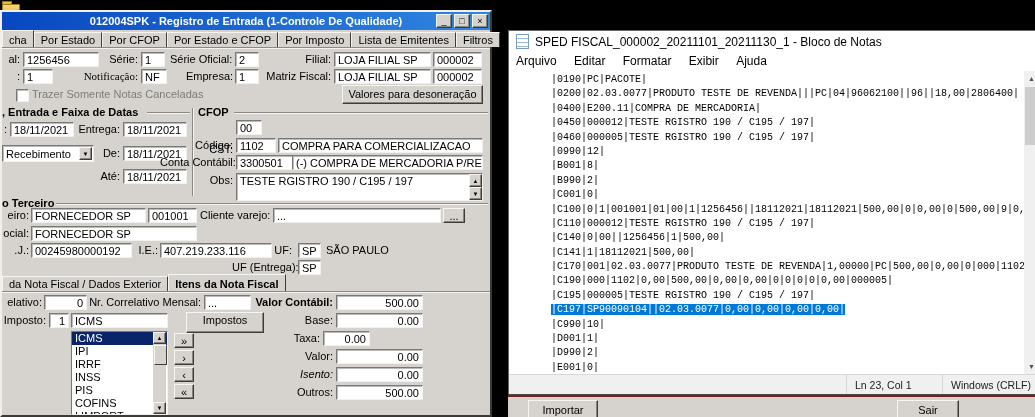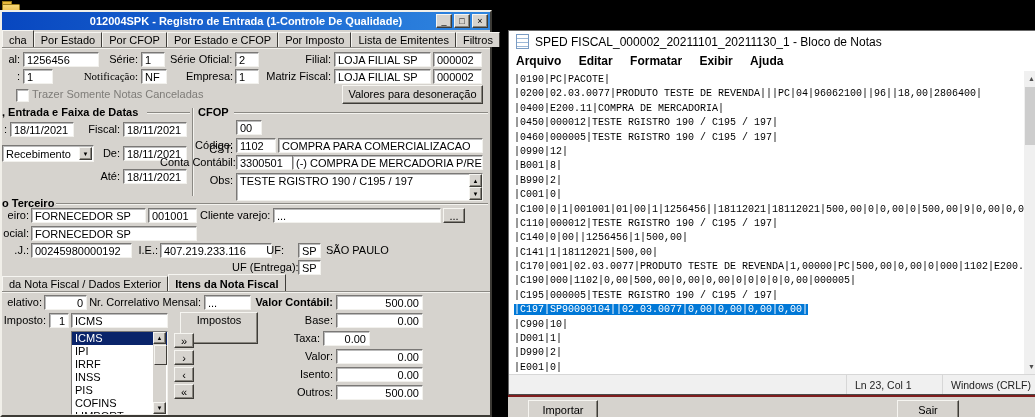--- a/index.html
+++ b/index.html
@@ -50,25 +50,25 @@
        border-top:1px solid #f6f5f1;border-left:1px solid #f6f5f1;
        border-bottom:1px solid #3e3c38;border-right:1px solid #3e3c38;}
   
   .np{position:absolute;left:508px;top:30px;width:532px;height:365px;background:#fff;
       box-sizing:border-box;border:1px solid #686868;}
   .np-title{position:absolute;left:0;top:0;right:0;height:21px;background:#fff;font-size:12px;
       display:flex;align-items:center;gap:6px;padding-left:7px;}
   .np-icon{width:11px;height:13px;border:1px solid #7a9cc4;
       background:repeating-linear-gradient(#fff 0 3px,#9db9d8 3px 4px);}
   .np-menu{position:absolute;left:0;top:21px;right:0;height:19px;background:#fff;font-size:12px;line-height:19px;}
-  .np-mi{display:inline-block;padding:0 7px;font-weight:bold;}
+  .np-mi{display:inline-block;padding:0 7px;}
   .np-text{position:absolute;left:0;top:40px;width:515px;height:303px;background:#fff;box-sizing:border-box;
       font-family:"Liberation Mono","DejaVu Sans Mono",monospace;font-size:10px;line-height:14.4px;
       padding:2px 0 0 5px;overflow:hidden;}
-  .np-line{white-space:pre;height:14.4px;overflow:hidden;}
+  .np-line{white-space:pre;height:14.4px;overflow:hidden;margin-left:37px;}
   .np-line.sel span{background:#0078d7;color:#fff;}
   .np-scroll{position:absolute;left:515px;top:40px;width:15px;height:303px;background:#f0f0f0;}
   .np-scroll .ar{position:absolute;left:0;width:15px;height:15px;text-align:center;font-size:7px;
       line-height:15px;color:#505050;}
   .np-scroll .th{position:absolute;left:1px;top:16px;width:13px;height:58px;background:#cdcdcd;}
   .np-status{position:absolute;left:0;top:343px;right:0;height:21px;background:#f0f0f0;
       border-top:1px solid #d7d7d7;font-size:10.5px;color:#222;}
   .np-cell{position:absolute;top:0;height:21px;line-height:20px;border-left:1px solid #d7d7d7;
       padding-left:8px;white-space:nowrap;overflow:hidden;}
   
@@ -137,21 +137,21 @@
     <div class="b" style="left:340px;top:73px;width:141px;height:19px;line-height:17px;">Valores para desoneração</div>
 
     <div class="l bold" style="left:0;top:93px;">, Entrada e Faixa de Datas</div>
     <div class="etch" style="left:145px;top:100px;width:43px;"></div>
     <div class="l bold" style="left:196px;top:93px;">CFOP</div>
     <div class="etch" style="left:232px;top:100px;width:254px;"></div>
     <div class="etchv" style="left:190px;top:96px;height:88px;"></div>
 
     <div class="l lr" style="left:0;top:110px;width:5px;">:</div>
     <div class="s" style="left:8px;top:110px;width:64px;">18/11/2021</div>
-    <div class="l lr" style="left:74px;top:110px;width:44px;">Fiscal:</div>
+    <div class="l lr" style="left:74px;top:110px;width:44px;">Entrega:</div>
     <div class="s" style="left:121px;top:110px;width:64px;">18/11/2021</div>
 
     <div class="s" style="left:0;top:133px;width:92px;height:17px;line-height:14px;">Recebimento</div>
     <div class="b" style="left:77px;top:135px;width:13px;height:13px;font-size:6px;line-height:12px;">▼</div>
     <div class="l lr" style="left:96px;top:134px;width:22px;">De:</div>
     <div class="s" style="left:121px;top:134px;width:64px;">18/11/2021</div>
 
     <div class="l lr" style="left:94px;top:157px;width:24px;">Até:</div>
     <div class="s" style="left:121px;top:157px;width:64px;">18/11/2021</div>
 
@@ -181,21 +181,21 @@
     <div class="s" style="left:271px;top:196px;width:168px;">...</div>
     <div class="b" style="left:441px;top:196px;width:22px;height:15px;">...</div>
 
     <div class="l lr" style="left:0;top:214px;width:27px;">ocial:</div>
     <div class="s" style="left:29px;top:214px;width:166px;">FORNECEDOR SP</div>
 
     <div class="l lr" style="left:0;top:231px;width:27px;">.J.:</div>
     <div class="s" style="left:29px;top:231px;width:101px;">00245980000192</div>
     <div class="l lr" style="left:132px;top:231px;width:24px;">I.E.:</div>
     <div class="s" style="left:158px;top:231px;width:112px;">407.219.233.116</div>
-    <div class="l lr" style="left:260px;top:231px;width:22px;">UF:</div>
+    <div class="l lr" style="left:268px;top:231px;width:22px;">UF:</div>
     <div class="s" style="left:296px;top:231px;width:23px;">SP</div>
     <div class="l" style="left:324px;top:231px;">SÃO PAULO</div>
 
     <div class="l lr" style="left:230px;top:248px;width:64px;">UF (Entrega):</div>
     <div class="s" style="left:296px;top:248px;width:23px;">SP</div>
 
     <div class="tabs" style="top:262px;">
       <span class="tab">da Nota Fiscal / Dados Exterior</span>
       <span class="tab sel bold">Itens da Nota Fiscal</span>
     </div>
@@ -204,21 +204,21 @@
     <div class="l lr" style="left:0;top:283px;width:40px;">elativo:</div>
     <div class="s sr" style="left:42px;top:283px;width:43px;">0</div>
     <div class="l lr" style="left:86px;top:283px;width:113px;">Nr. Correlativo Mensal:</div>
     <div class="s" style="left:202px;top:283px;width:47px;">...</div>
     <div class="l lr bold" style="left:250px;top:283px;width:81px;">Valor Contábil:</div>
     <div class="s sr" style="left:334px;top:283px;width:87px;">500.00</div>
 
     <div class="l lr" style="left:0;top:301px;width:44px;">Imposto:</div>
     <div class="s sr" style="left:47px;top:301px;width:20px;">1</div>
     <div class="s" style="left:69px;top:301px;width:97px;">ICMS</div>
-    <div class="b" style="left:178px;top:300px;width:78px;height:32px;">Impostos</div>
+    <div class="b" style="left:184px;top:300px;width:78px;height:21px;">Impostos</div>
     <div class="l lr" style="left:300px;top:301px;width:31px;">Base:</div>
     <div class="s sr" style="left:334px;top:301px;width:87px;">0.00</div>
 
     <div class="list" style="left:69px;top:319px;width:97px;height:84px;">
       <div class="li sel">ICMS</div>
       <div class="li">IPI</div>
       <div class="li">IRRF</div>
       <div class="li">INSS</div>
       <div class="li">PIS</div>
       <div class="li">COFINS</div>
@@ -232,21 +232,21 @@
 
     <div class="b" style="left:172px;top:321px;width:20px;height:15px;">»</div>
     <div class="b" style="left:172px;top:338px;width:20px;height:15px;">›</div>
     <div class="b" style="left:172px;top:355px;width:20px;height:15px;">‹</div>
     <div class="b" style="left:172px;top:372px;width:20px;height:15px;">«</div>
 
     <div class="l lr" style="left:287px;top:319px;width:31px;">Taxa:</div>
     <div class="s sr" style="left:321px;top:319px;width:47px;">0.00</div>
     <div class="l lr" style="left:300px;top:337px;width:31px;">Valor:</div>
     <div class="s sr" style="left:334px;top:337px;width:87px;">0.00</div>
-    <div class="l lr" style="left:296px;top:355px;width:35px;">Isento:</div>
+    <div class="l lr" style="left:296px;top:355px;width:35px;font-style:italic;">Isento:</div>
     <div class="s sr" style="left:334px;top:355px;width:87px;">0.00</div>
     <div class="l lr" style="left:294px;top:373px;width:37px;">Outros:</div>
     <div class="s sr" style="left:334px;top:373px;width:87px;">500.00</div>
   </div>
 
   <div class="np">
     <div class="np-title">
       <span class="np-icon"></span>
       <span>SPED FISCAL_000002_20211101_20211130_1 - Bloco de Notas</span>
     </div>

